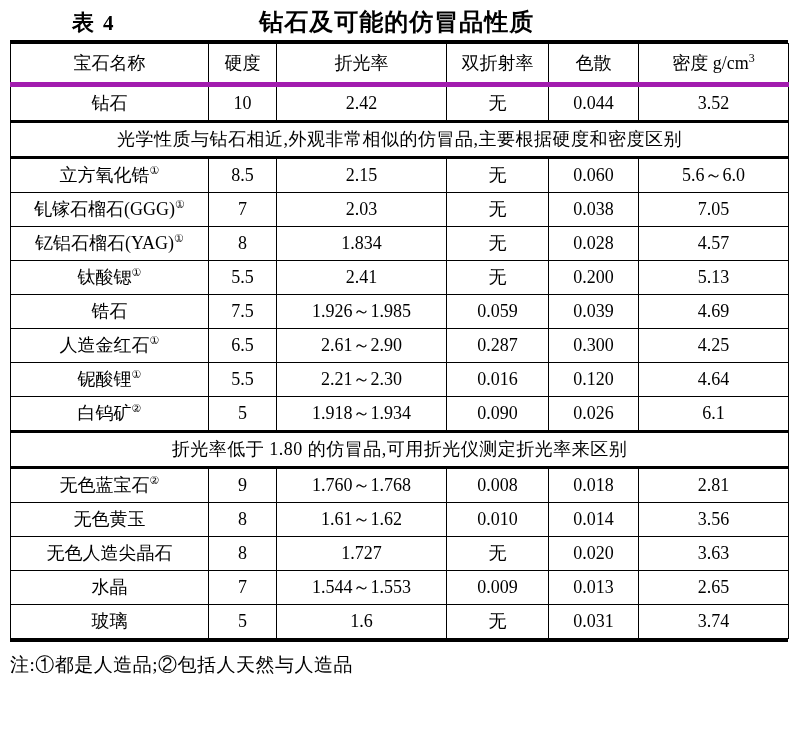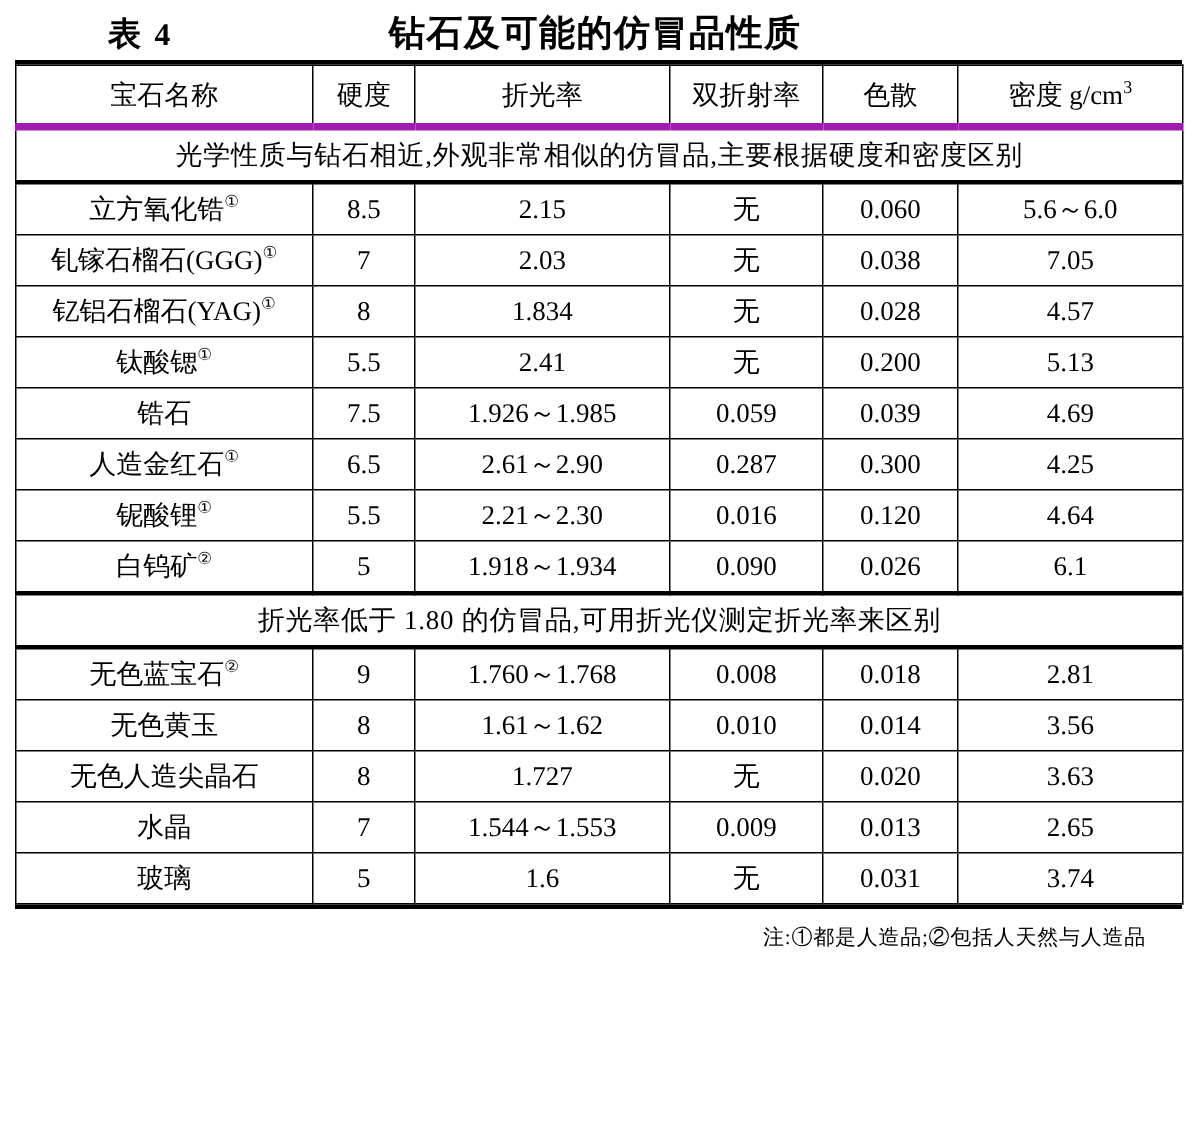--- a/index.html
+++ b/index.html
@@ -97,23 +97,22 @@
     vertical-align: super;
     line-height: 0;
   }
   .supnum {
     font-size: 12px;
     vertical-align: super;
     line-height: 0;
   }
   .note {
     margin-top: 10px;
-    text-align: right;
     padding-right: 26px;
-    font-size: 14px;
+    font-size: 19px;
     letter-spacing: 0.5px;
   }
   .col-name { width: 198px; }
   .col-hard { width: 68px; }
   .col-ri   { width: 170px; }
   .col-bi   { width: 102px; }
   .col-disp { width: 90px; }
   .col-dens { width: 150px; }
 </style>
 </head>
@@ -141,20 +140,28 @@
     <tbody id="table-body">
         <tr class="head">
           <td>宝石名称</td>
           <td>硬度</td>
           <td>折光率</td>
           <td>双折射率</td>
           <td>色散</td>
           <td><span>密度 g/cm</span><span class="supnum">3</span></td>
         </tr>
         <tr>
+          <td><span>钻石</span></td>
+          <td>10</td>
+          <td>2.42</td>
+          <td>无</td>
+          <td>0.044</td>
+          <td>3.52</td>
+        </tr>
+        <tr>
           <td colspan="6" class="sectionnote thick-top thick-bottom">光学性质与钻石相近,外观非常相似的仿冒品,主要根据硬度和密度区别</td>
         </tr>
         <tr>
           <td><span>立方氧化锆</span><span class="sup">①</span></td>
           <td>8.5</td>
           <td>2.15</td>
           <td>无</td>
           <td>0.060</td>
           <td>5.6～6.0</td>
         </tr>

